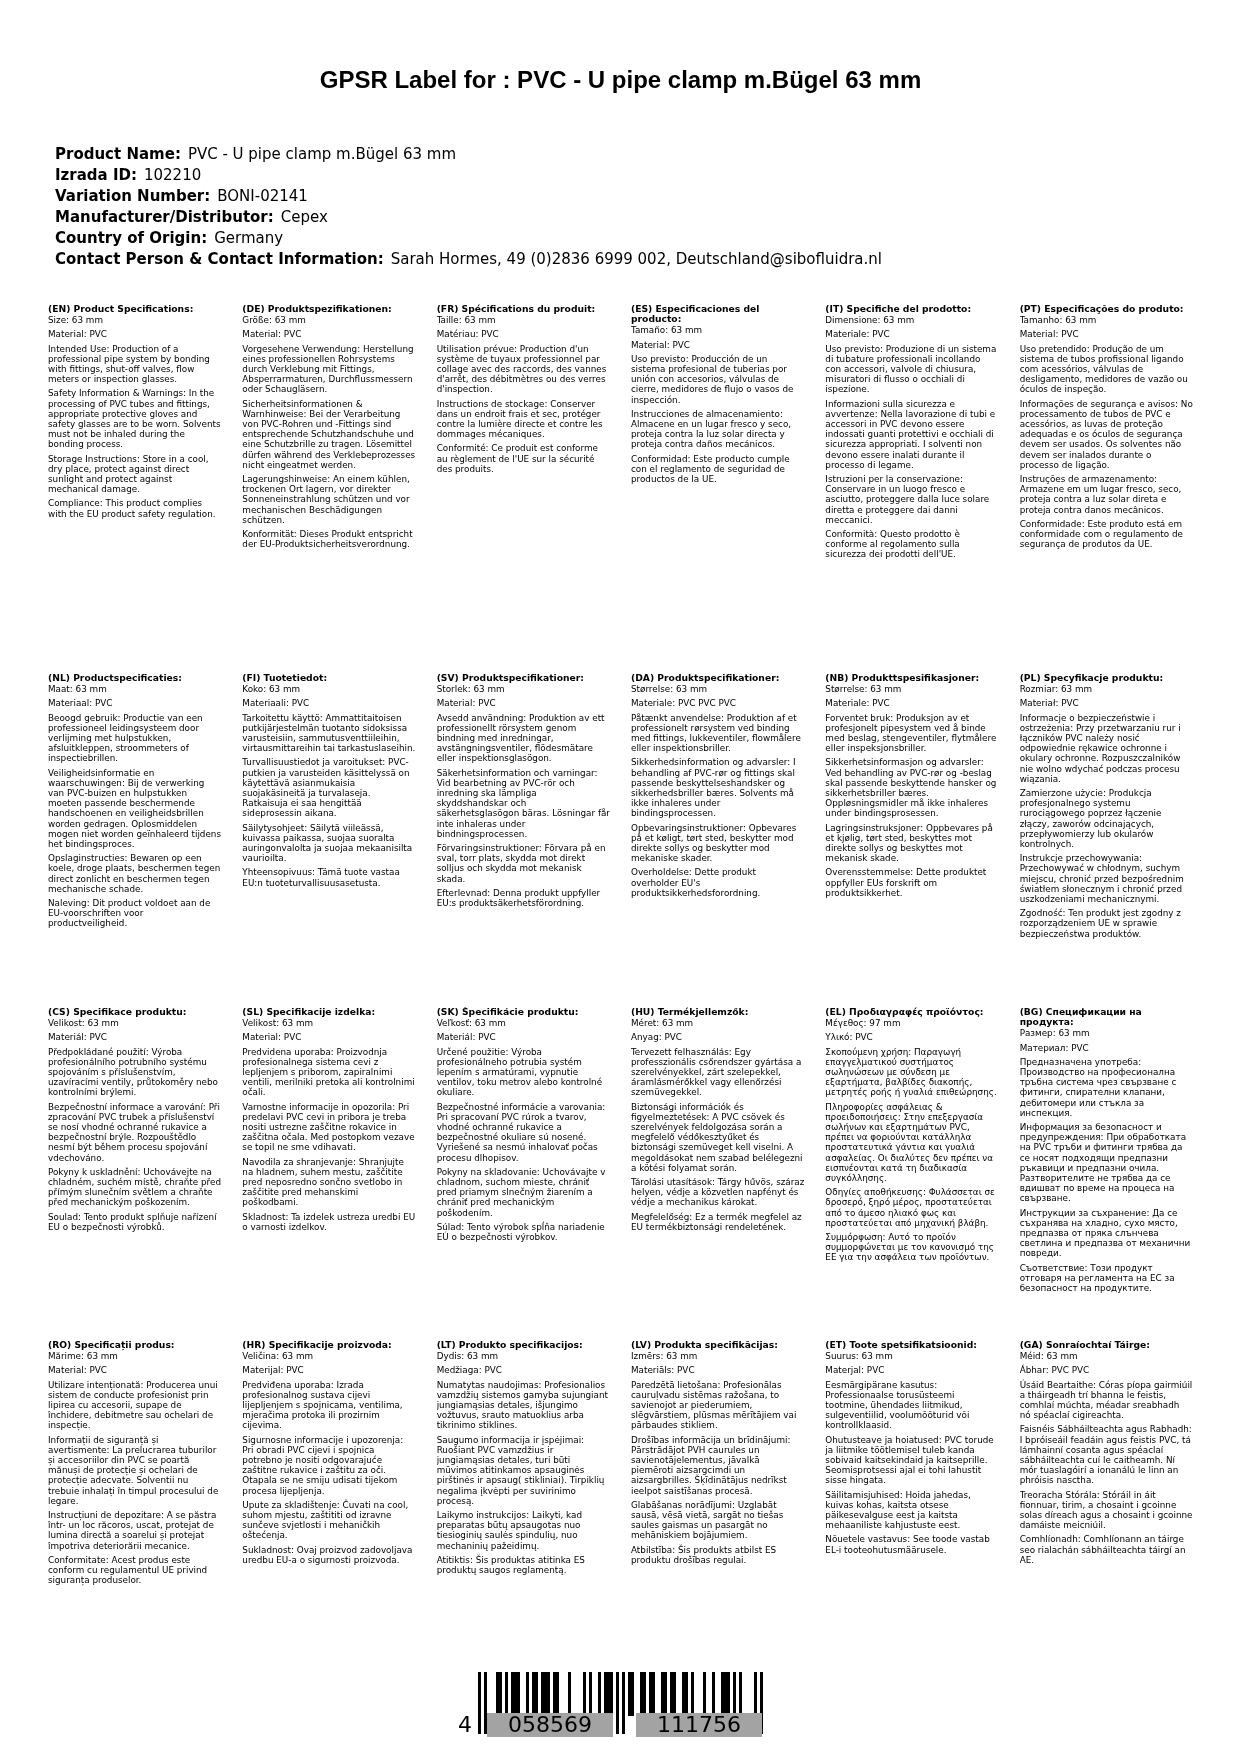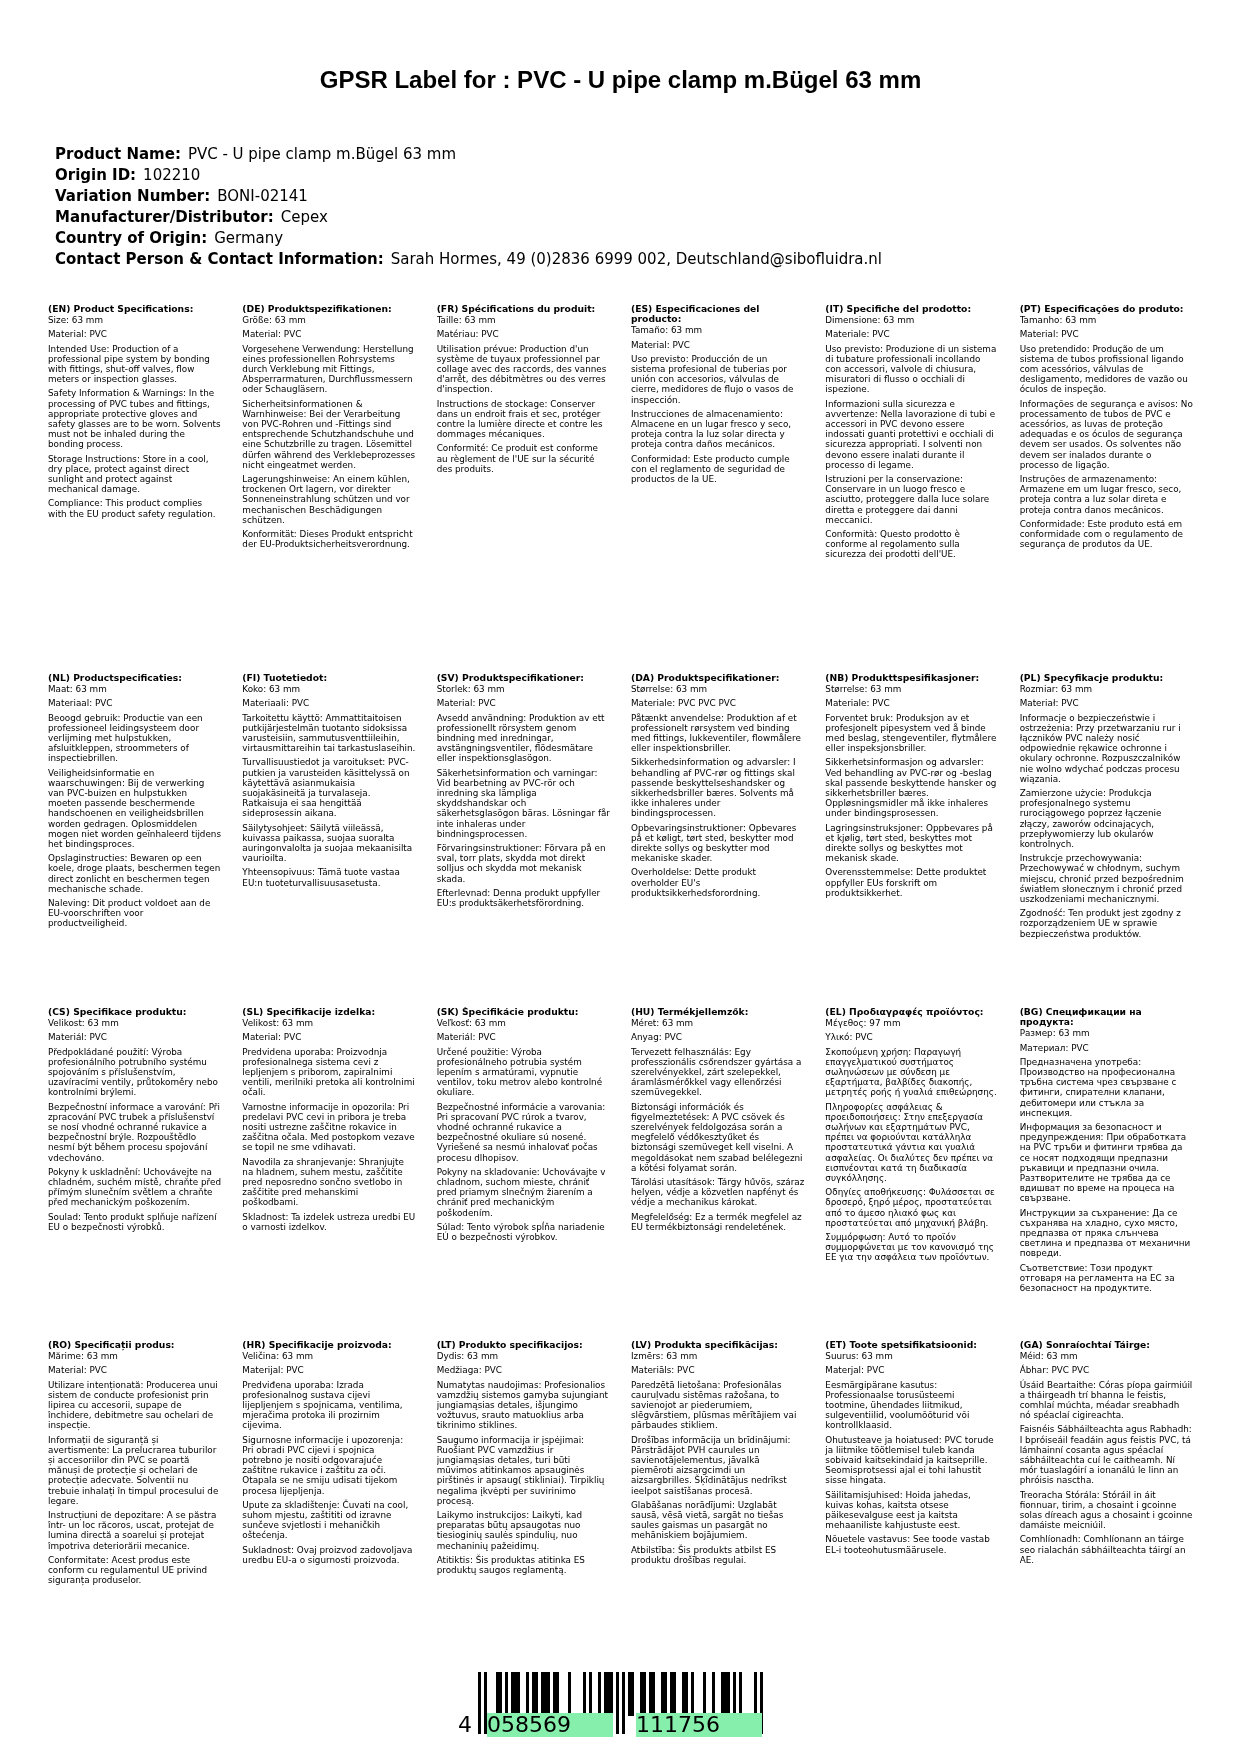--- a/index.html
+++ b/index.html
@@ -22,38 +22,38 @@
   }
   .lang-block { overflow:hidden; font-size:8.8px; line-height:10.2px; }
   .lang-heading { font-weight:bold; font-size:9.2px; margin:0 0 1px 0; }
   .lang-paragraph { margin:0 0 4px 0; }
   .barcode-section { margin-top:26px; display:flex; justify-content:center; }
   .barcode { position:relative; width:285px; height:68px; }
   .bar { position:absolute; top:0; background:#000; height:44px; }
   .bar.guard { height:62px; }
   .bc-digit {
     position:absolute; top:41px; font-size:22px; line-height:24px;
-    text-align:left; z-index:2; background:#86efac;
+    text-align:center; z-index:2; background:#a3a3a3;
   }
   .bc-first { left:-32px; width:26px; background:transparent; text-align:right; }
   .bc-left  { left:9px;   width:126px; }
   .bc-right { left:158px; width:126px; }
   .symbols-row {
     margin-top:16px; display:flex; justify-content:center; align-items:flex-start;
     gap:100px; transform:translateX(-40px);
   }
 </style>
 </head>
 <body>
 
 <div class="title">GPSR Label for : PVC - U pipe clamp m.Bügel 63 mm</div>
 
 <div class="product-info">
     <div class="pi-row"><span class="pi-label">Product Name:</span><span class="pi-value">PVC - U pipe clamp m.Bügel 63 mm</span></div>
-    <div class="pi-row"><span class="pi-label">Origin ID:</span><span class="pi-value">102210</span></div>
+    <div class="pi-row"><span class="pi-label">Izrada ID:</span><span class="pi-value">102210</span></div>
     <div class="pi-row"><span class="pi-label">Variation Number:</span><span class="pi-value">BONI-02141</span></div>
     <div class="pi-row"><span class="pi-label">Manufacturer/Distributor:</span><span class="pi-value">Cepex</span></div>
     <div class="pi-row"><span class="pi-label">Country of Origin:</span><span class="pi-value">Germany</span></div>
     <div class="pi-row"><span class="pi-label">Contact Person &amp; Contact Information:</span><span class="pi-value">Sarah Hormes, 49 (0)2836 6999 002, Deutschland@sibofluidra.nl</span></div>
   </div>
 
 <div class="lang-grid">
     <div class="lang-block">
       <div class="lang-heading">(EN) Product Specifications:</div>
       <p class="lang-paragraph">Size: 63 mm</p>

